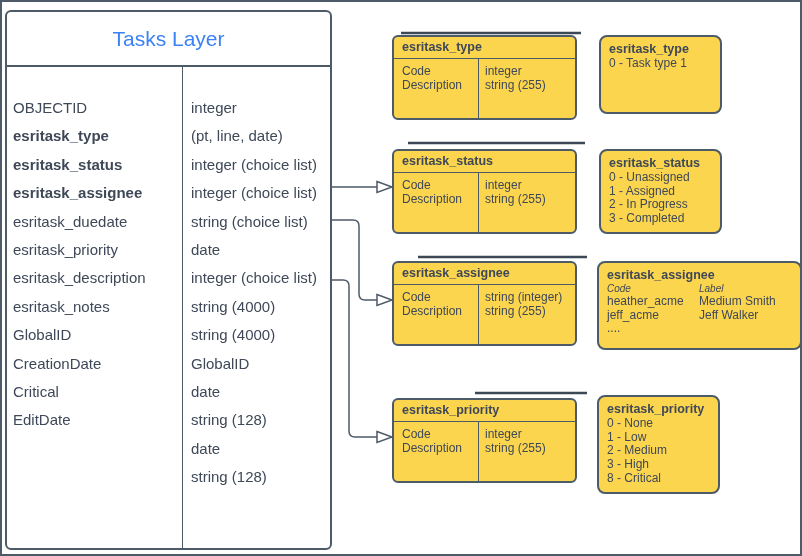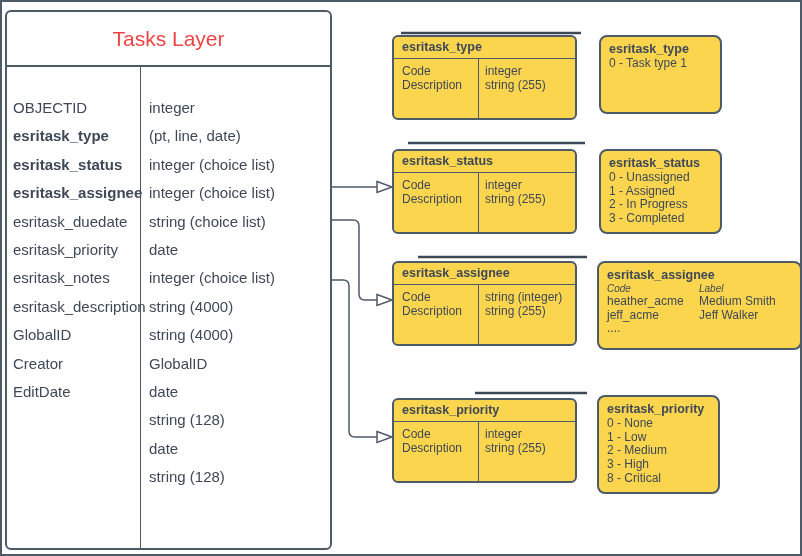--- a/index.html
+++ b/index.html
@@ -2,24 +2,24 @@
 <html><head>
 <meta charset="utf-8">
 <style>
   html,body{margin:0;padding:0;background:#fff;font-family:"Liberation Sans",sans-serif;}
   .canvas{position:relative;width:802px;height:556px;box-sizing:border-box;
           border:2px solid #4d5a68;background:#fff;overflow:hidden;color:#3e4857;}
 
   
   .main-table{position:absolute;left:3px;top:8px;width:327px;height:540px;box-sizing:border-box;
               border:2px solid #4d5a68;border-radius:6px;background:#fff;display:flex;flex-direction:column;}
-  .mt-title{height:53px;line-height:53px;text-align:center;font-size:21px;color:#ef4444;
+  .mt-title{height:53px;line-height:53px;text-align:center;font-size:21px;color:#3b82f6;
             border-bottom:2px solid #4d5a68;}
   .mt-body{flex:1;display:flex;}
-  .mt-col-left{width:134px;border-right:1.5px solid #4d5a68;padding:27px 0 12px 6px;box-sizing:border-box;}
+  .mt-col-left{width:176px;border-right:1.5px solid #4d5a68;padding:27px 0 12px 6px;box-sizing:border-box;}
   .mt-col-right{flex:1;padding:27px 0 0 8px;}
   .mt-row{height:28.4px;line-height:28.4px;font-size:15px;white-space:nowrap;}
   .mt-row.bold{font-weight:bold;}
 
   
   .detail{position:absolute;left:390px;width:185px;height:85px;box-sizing:border-box;
           border:2px solid #4d5a68;border-radius:6px;background:#FCD54F;
           display:flex;flex-direction:column;}
   .dt-header{height:21px;line-height:21px;padding-left:8px;font-size:12.5px;font-weight:bold;
              border-bottom:1.5px solid #4d5a68;}
@@ -56,24 +56,25 @@
   <div class="main-table">
     <div class="mt-title">Tasks Layer</div>
     <div class="mt-body">
       <div class="mt-col-left">
         <div class="mt-row">OBJECTID</div>
         <div class="mt-row bold">esritask_type</div>
         <div class="mt-row bold">esritask_status</div>
         <div class="mt-row bold">esritask_assignee</div>
         <div class="mt-row">esritask_duedate</div>
         <div class="mt-row">esritask_priority</div>
+        <div class="mt-row">esritask_description</div>
         <div class="mt-row">esritask_notes</div>
-        <div class="mt-row">esritask_description</div>
         <div class="mt-row">GlobalID</div>
-        <div class="mt-row">Creator</div>
+        <div class="mt-row">CreationDate</div>
+        <div class="mt-row">Critical</div>
         <div class="mt-row">EditDate</div>
       </div>
       <div class="mt-col-right">
         <div class="mt-row">integer</div>
         <div class="mt-row">(pt, line, date)</div>
         <div class="mt-row">integer (choice list)</div>
         <div class="mt-row">integer (choice list)</div>
         <div class="mt-row">string (choice list)</div>
         <div class="mt-row">date</div>
         <div class="mt-row">integer (choice list)</div>

